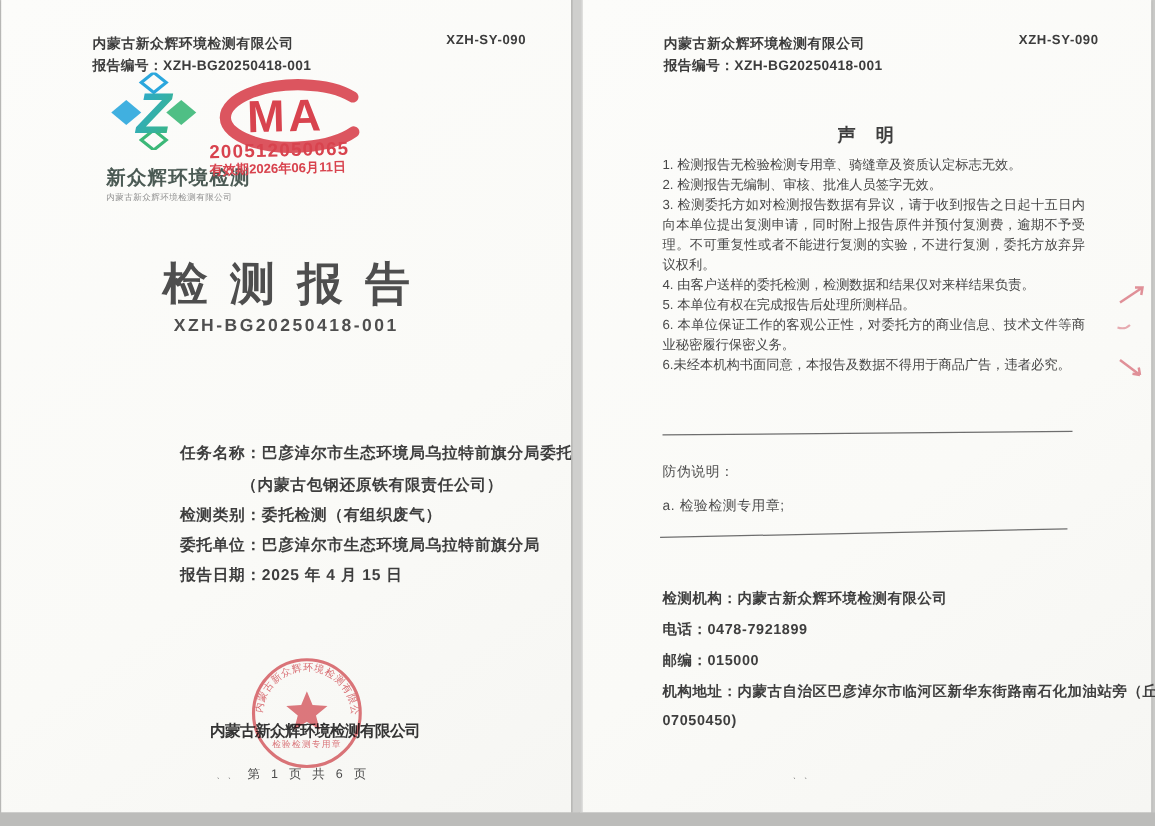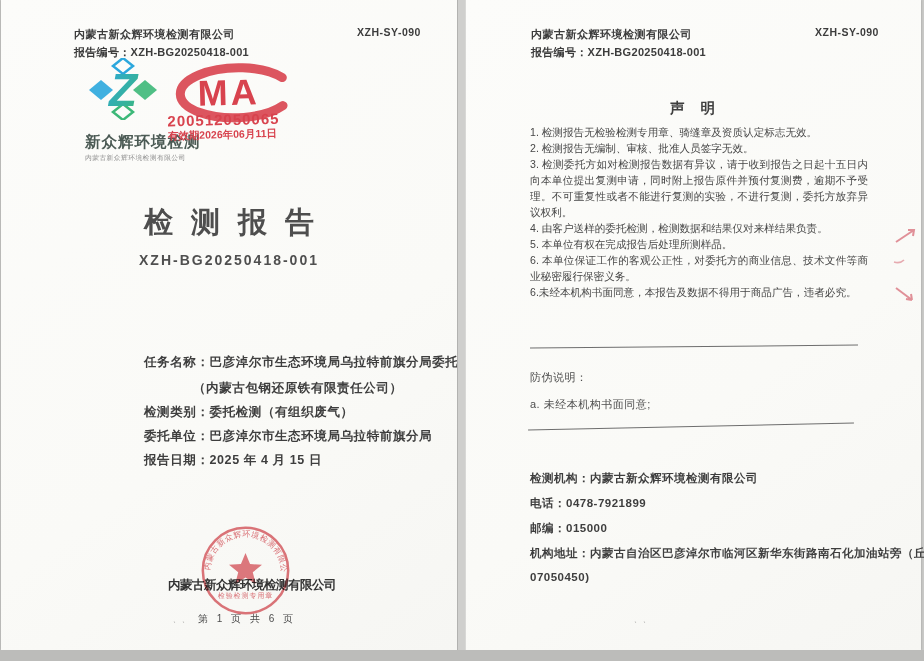--- a/index.html
+++ b/index.html
@@ -16,21 +16,21 @@
   }
   #page-left{left:1px;width:456px;}
   #page-right{left:464px;width:457px;}
   .abs{position:absolute;}
   .hdr-company{font-size:11px;font-weight:bold;color:#3c3c3c;letter-spacing:.5px;}
   .hdr-doc{font-size:10.5px;font-weight:bold;color:#3c3c3c;letter-spacing:.5px;}
   .hdr-report{font-size:11px;font-weight:bold;color:#3c3c3c;letter-spacing:.3px;text-align:center;}
   .brand-text{font-size:15.5px;font-weight:bold;color:#4b5a54;letter-spacing:1px;}
   .brand-sub{font-size:6.8px;color:#8f8f8f;letter-spacing:.4px;}
   .doc-title{
-    left:0;right:0;text-align:center;font-size:29px;font-weight:bold;
+    left:0;right:0;text-align:center;font-size:36px;font-weight:bold;
     color:#4e4e4e;letter-spacing:18px;padding-left:18px;font-family:Liberation Mono, monospace;
   }
   .doc-subtitle{
     left:0;right:0;text-align:center;font-size:14px;font-weight:bold;
     color:#4f4f4f;letter-spacing:2px;
   }
   .field-row{font-size:12.5px;font-weight:bold;color:#3e3e3e;letter-spacing:.6px;white-space:nowrap;margin-left:33px;}
   .signature{
     font-size:12.5px;font-weight:bold;color:#343434;letter-spacing:-.5px;white-space:nowrap;z-index:2;
   }
@@ -124,21 +124,21 @@
     <div>3. 检测委托方如对检测报告数据有异议，请于收到报告之日起十五日内向本单位提出复测申请，同时附上报告原件并预付复测费，逾期不予受理。不可重复性或者不能进行复测的实验，不进行复测，委托方放弃异议权利。</div>
     <div>4. 由客户送样的委托检测，检测数据和结果仅对来样结果负责。</div>
     <div>5. 本单位有权在完成报告后处理所测样品。</div>
     <div>6. 本单位保证工作的客观公正性，对委托方的商业信息、技术文件等商业秘密履行保密义务。</div>
     <div>6.未经本机构书面同意，本报告及数据不得用于商品广告，违者必究。</div>
   </div>
 
   <div class="abs scan-rule" style="left:66px;top:346px;width:328px;transform:rotate(-0.5deg);"></div>
 
   <div class="abs antifake" style="left:66px;top:370px;">防伪说明：</div>
-  <div class="abs antifake" style="left:66px;top:397px;">a. 未经本机构书面同意;</div>
+  <div class="abs antifake" style="left:66px;top:397px;">a. 检验检测专用章;</div>
 
   <div class="abs scan-rule" style="left:64px;top:426px;width:326px;transform:rotate(-1.2deg);"></div>
 
   <div class="abs contact-row" style="left:66px;top:471px;">检测机构：内蒙古新众辉环境检测有限公司</div>
   <div class="abs contact-row" style="left:66px;top:496px;">电话：0478-7921899</div>
   <div class="abs contact-row" style="left:66px;top:521px;">邮编：015000</div>
   <div class="abs contact-row" style="left:66px;top:546px;">机构地址：内蒙古自治区巴彦淖尔市临河区新华东街路南石化加油站旁（丘号：</div>
   <div class="abs contact-row" style="left:66px;top:571px;">07050450)</div>
 
   <svg class="abs" style="left:426px;top:226px;" width="30" height="90" viewBox="0 0 30 90">

